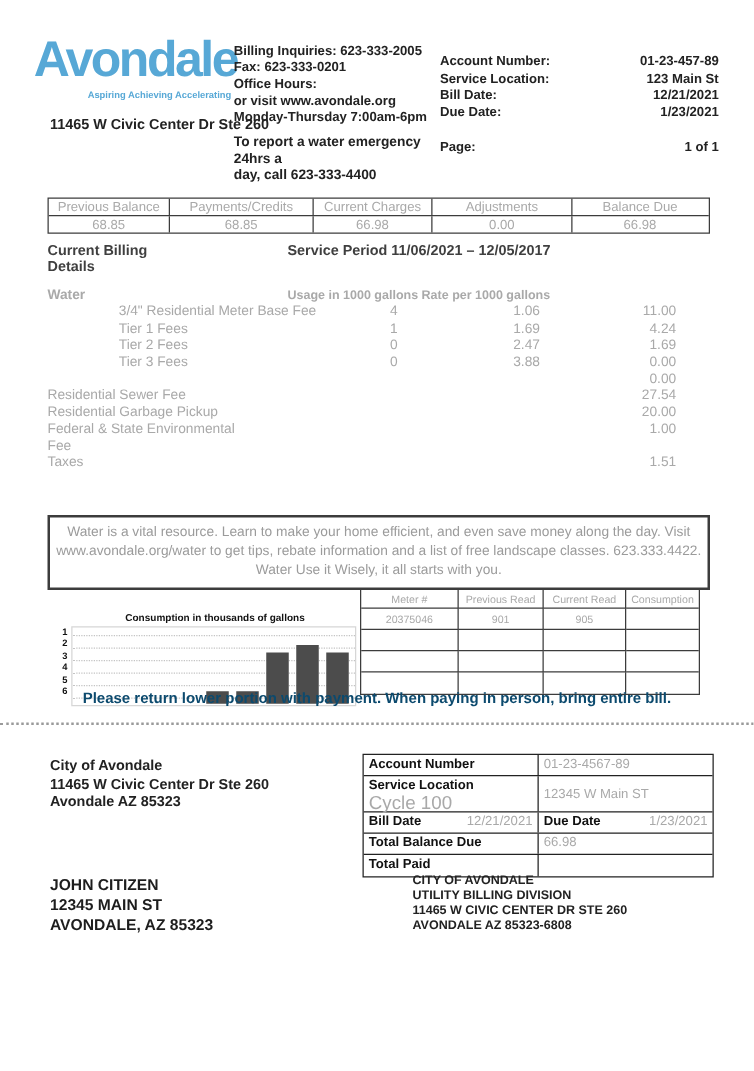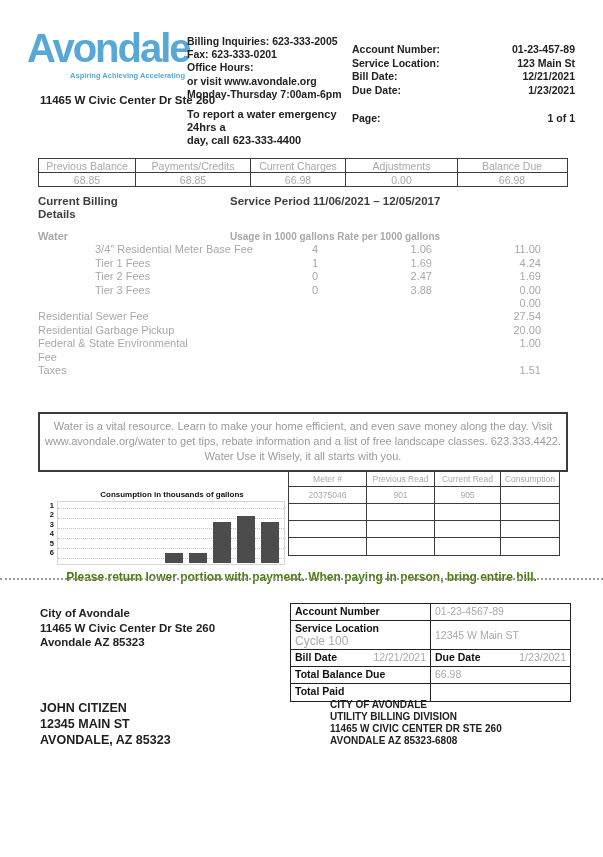--- a/index.html
+++ b/index.html
@@ -69,39 +69,39 @@
   .meter-table { position:absolute; left:288px; top:471px; width:272px;
     border:1px solid #3c3c3c; font-size:8.5px; color:#a9a9a9; }
   .mt-row { display:flex; }
   .mt-cell { border-right:1px solid #3c3c3c; border-bottom:1px solid #3c3c3c;
     height:17px; line-height:17px; text-align:center; overflow:hidden; }
   .mt-cell.m0 { width:78px; } .mt-cell.m1 { width:68px; }
   .mt-cell.m2 { width:66px; } .mt-cell.m3 { width:58px; border-right:none; }
   .mt-row:last-child .mt-cell { border-bottom:none; }
   .mt-row.hdr .mt-cell { height:15px; line-height:15px; }
   
-  .return-notice { position:absolute; left:0; top:570px; width:603px; text-align:center;
-    font-size:12px; font-weight:bold; color:#4d7c0f; }
+  .return-notice { position:absolute; left:0; top:551px; width:603px; text-align:center;
+    font-size:12px; font-weight:bold; color:#0c4a6e; }
   .perforation { position:absolute; left:0; top:578px; width:603px;
     border-top:2px dotted #9a9a9a; }
   
   .stub-sender { position:absolute; left:40px; top:606px; font-size:11.5px; font-weight:600;
     color:#222; line-height:14.5px; }
   .stub-table { position:absolute; left:290px; top:603px; width:281px; border:1.5px solid #222;
     font-size:10.5px; }
   .st-row { display:flex; border-bottom:1px solid #222; }
   .st-row:last-child { border-bottom:none; }
   .st-label { font-weight:bold; color:#111; }
   .st-val { color:#a9a9a9; }
   .st-left { width:140px; border-right:1px solid #222; padding:1px 4px; }
   .st-right { flex:1; padding:1px 4px; }
   .st-pair { display:flex; justify-content:space-between; }
   .st-row.tall { height:29px; }
   .st-row.short { height:17px; }
-  .cycle { font-size:12px; color:#a9a9a9; }
+  .cycle { font-size:15px; color:#a9a9a9; }
   .recipient { position:absolute; left:40px; top:700px; font-size:12.5px; font-weight:bold;
     color:#1d1d1d; line-height:16px; }
   .payee { position:absolute; left:330px; top:699px; font-size:10px; font-weight:600;
     color:#222; line-height:12px; }
 </style>
 </head>
 <body>
 
 <div class="page">
 

